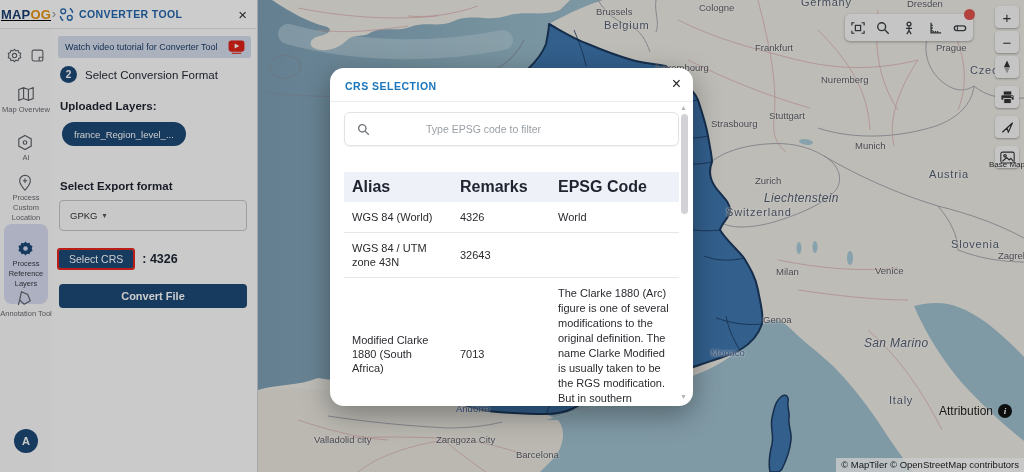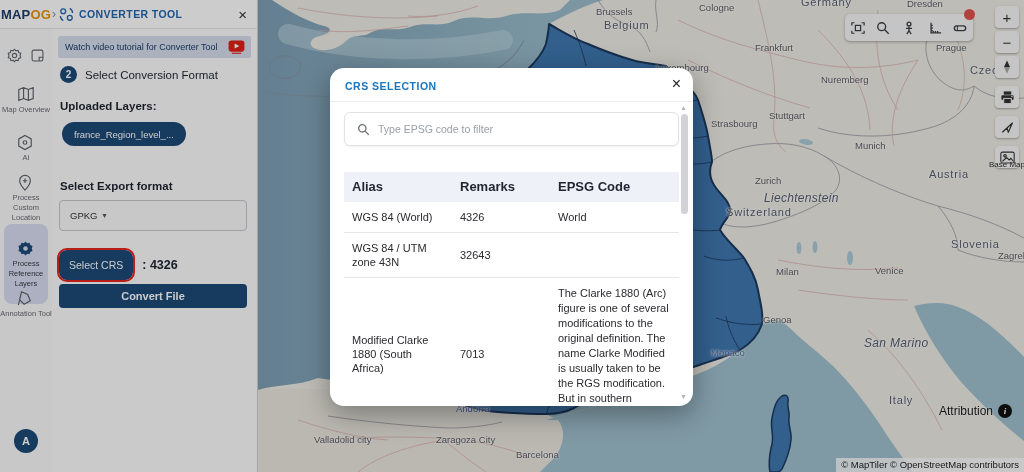--- a/index.html
+++ b/index.html
@@ -34,21 +34,21 @@
   .consult-pill{position:absolute;right:10px;bottom:13px;width:110px;height:40px;border-radius:20px;
       background:#1b2a3b;display:flex;align-items:center;z-index:6;box-shadow:0 2px 6px rgba(0,0,0,.4);}
   .consult-text{color:#fff;font-size:9.5px;font-weight:bold;line-height:12px;padding-left:13px;flex:1;}
   .chat-circle{width:27px;height:27px;border-radius:50%;background:#2e6be0;margin-right:4px;
       display:flex;align-items:center;justify-content:center;}
   .copyright{position:absolute;right:0;bottom:0;background:rgba(255,255,255,.8);font-size:9.5px;
       color:#222;padding:1px 5px 2px 5px;z-index:6;}
   
   .topbar{position:absolute;left:0;top:0;width:257px;height:28px;background:#fff;z-index:10;
       border-bottom:1px solid #e4e4e8;border-right:1px solid #cfcfd4;display:flex;align-items:center;}
-  .logo{width:52px;font-size:13px;font-weight:bold;letter-spacing:.2px;text-align:center;}
+  .logo{width:52px;font-size:13px;font-weight:bold;letter-spacing:.2px;text-align:center;text-decoration:underline;}
   .logo .lm{color:#1b3c6e;} .logo .lo{color:#e8930c;}
   .hdr-collapse{color:#8a8a90;font-size:12px;margin-right:3px;}
   .hdr-title{color:#2466ad;font-size:10.5px;font-weight:bold;letter-spacing:.4px;margin-left:5px;flex:1;}
   .hdr-close{color:#333;font-size:15px;margin-right:10px;line-height:1;}
   .rail{position:absolute;left:0;top:28px;width:52px;height:444px;background:#fbfbfc;z-index:9;
       border-right:1px solid #e0e0e4;}
   .panel{position:absolute;left:52px;top:28px;width:205px;height:444px;background:#fdfdfe;z-index:9;
       border-right:1px solid #cfcfd4;}
   .ritem{position:absolute;left:0;width:52px;text-align:center;color:#696970;font-size:7.5px;line-height:1.3;}
   .ritem .ric{display:block;margin:0 auto 1px auto;width:18px;height:18px;}
@@ -65,40 +65,40 @@
       display:flex;align-items:center;justify-content:center;font-weight:bold;}
   .steplabel{font-size:11.5px;font-weight:normal;color:#1f2430;}
   .sec-label{position:absolute;left:8px;font-size:11.5px;font-weight:bold;color:#1f2430;}
   .filepill{position:absolute;left:10px;top:94px;height:24px;padding:0 12px;border-radius:13px;
       background:#1d4977;color:#fff;font-size:9.5px;display:flex;align-items:center;}
   .dropdown{position:absolute;left:7px;top:172px;width:186px;height:29px;background:#fbfbfc;
       border:1px solid #c6c6cc;border-radius:4px;display:flex;align-items:center;}
   .dropdown .dval{font-size:9.5px;color:#333;padding-left:10px;}
   .dropdown .dcaret{font-size:8px;color:#555;margin-left:5px;}
   .crsrow{position:absolute;left:7px;top:222px;display:flex;align-items:center;gap:9px;}
-  .crsbtn{height:30px;padding:0 10px;background:#1d4977;color:#fff;font-size:10.5px;border-radius:8px;
+  .crsbtn{height:18px;padding:0 10px;background:#1d4977;color:#fff;font-size:10.5px;border-radius:1px;
       display:flex;align-items:center;outline:2px solid #e8261f;}
   .crsval{font-size:12.5px;font-weight:bold;color:#1b2430;}
   .convertbtn{position:absolute;left:7px;top:256px;width:188px;height:24px;background:#1d4977;color:#fff;
       font-size:11px;font-weight:bold;border-radius:4px;display:flex;align-items:center;justify-content:center;}
   
   .overlay{position:absolute;inset:0;background:rgba(0,0,0,.2);z-index:40;}
   .modal{position:absolute;left:330px;top:68px;width:363px;height:338px;background:#fff;border-radius:14px;
       z-index:50;overflow:hidden;box-shadow:0 8px 28px rgba(0,0,0,.35);}
   .modal-title{position:absolute;left:15px;top:12px;font-size:10.5px;font-weight:bold;color:#1a75bc;
       letter-spacing:.5px;}
   .modal-close{position:absolute;right:12px;top:8px;font-size:16px;color:#222;line-height:1;}
   .modal-divider{position:absolute;left:0;top:33px;width:100%;height:1px;background:#ececf0;}
   .searchbox{position:absolute;left:14px;top:44px;width:333px;height:32px;border:1px solid #e2e2e6;
-      border-radius:6px;background:#fff;box-shadow:0 1px 2px rgba(0,0,0,.06);display:flex;align-items:center;}
+      border-radius:6px;background:#fff;box-shadow:0 1px 2px rgba(0,0,0,.06);display:flex;align-items:center;gap:48px;}
   .searchbox .ph{font-size:10.5px;color:#9aa0a6;margin-left:8px;}
   .searchbox .sic{margin-left:12px;}
   .mtable{position:absolute;left:14px;top:104px;width:335px;font-size:11px;color:#2b2b30;}
   .trow{display:grid;grid-template-columns:108px 98px 129px;border-bottom:1px solid #e7e7eb;}
-  .trow.thead{background:#eef1f7;border-bottom:none;font-weight:bold;color:#1f2430;font-size:13px;}
+  .trow.thead{background:#eef1f7;border-bottom:none;font-weight:bold;color:#1f2430;font-size:16px;}
   .tcell{padding:8px 8px;display:flex;align-items:center;line-height:14px;}
   .tcell.remarks-long{align-items:flex-start;line-height:15px;}
   .mscroll-up{position:absolute;right:6px;top:36px;font-size:7px;color:#b5b5ba;}
   .mscroll-thumb{position:absolute;right:5px;top:46px;width:7px;height:100px;border-radius:4px;background:#d2d2d6;}
   .mscroll-down{position:absolute;right:6px;bottom:6px;font-size:7px;color:#b5b5ba;}
   svg{display:block;}
 </style>
 </head>
 <body>
 

